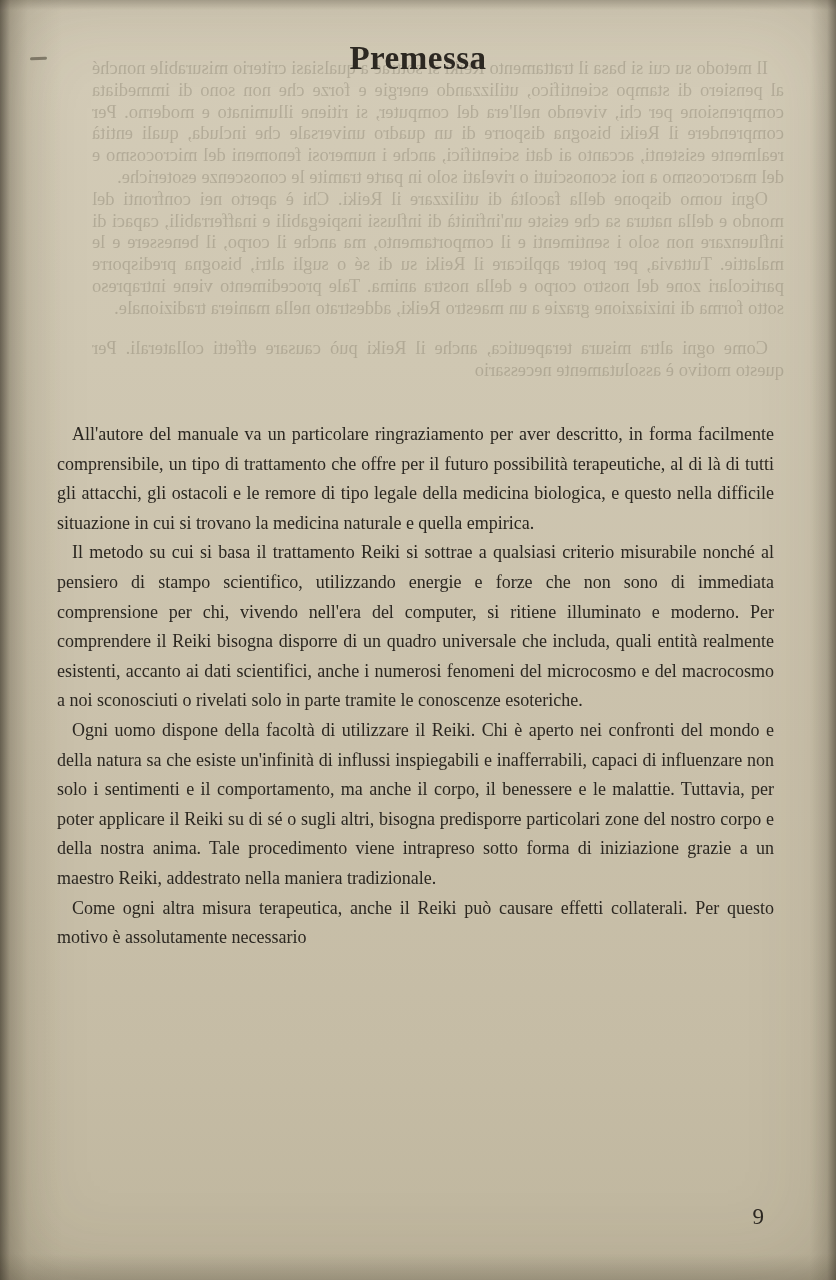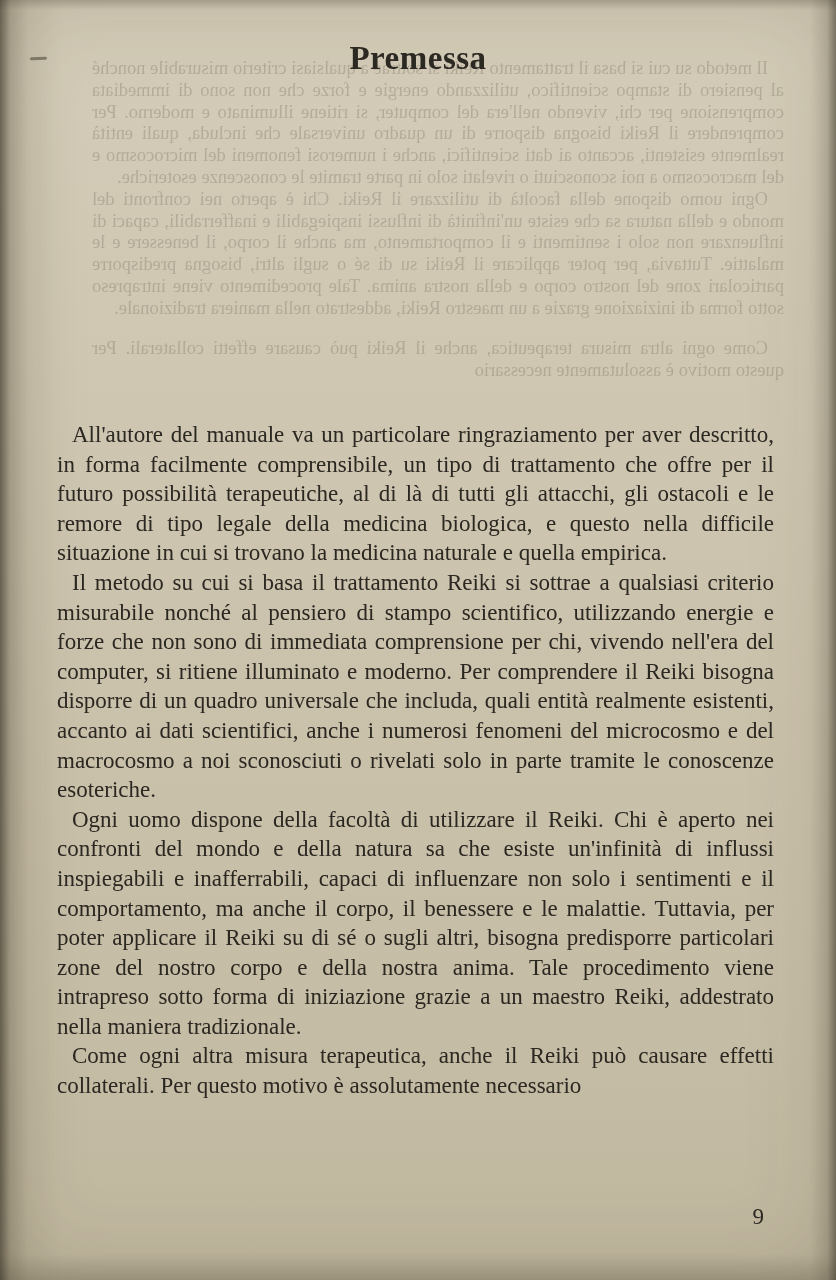--- a/index.html
+++ b/index.html
@@ -34,21 +34,21 @@
   .ghost p{margin:0;text-indent:16px;}
   .ghost-1{top:58px;height:266px;}
   .ghost-2{top:338px;height:74px;}
   .stray-mark{
     position:absolute;left:30px;top:57px;width:17px;height:3px;
     background:rgba(70,63,49,0.55);transform:rotate(-3deg);border-radius:2px;
   }
   .body-text{
     position:absolute;left:57px;right:62px;top:420px;
     text-align:justify;
-    font-size:23px;line-height:29.6px;
+    font-size:18px;line-height:29.6px;
     color:#2b2721;
     hyphens:auto;-webkit-hyphens:auto;
   }
   .body-text p{margin:0;text-indent:15px;}
   .pageno{
     position:absolute;right:72px;bottom:50px;
     font-size:23px;color:#2b2721;
   }
 </style>
 </head>

